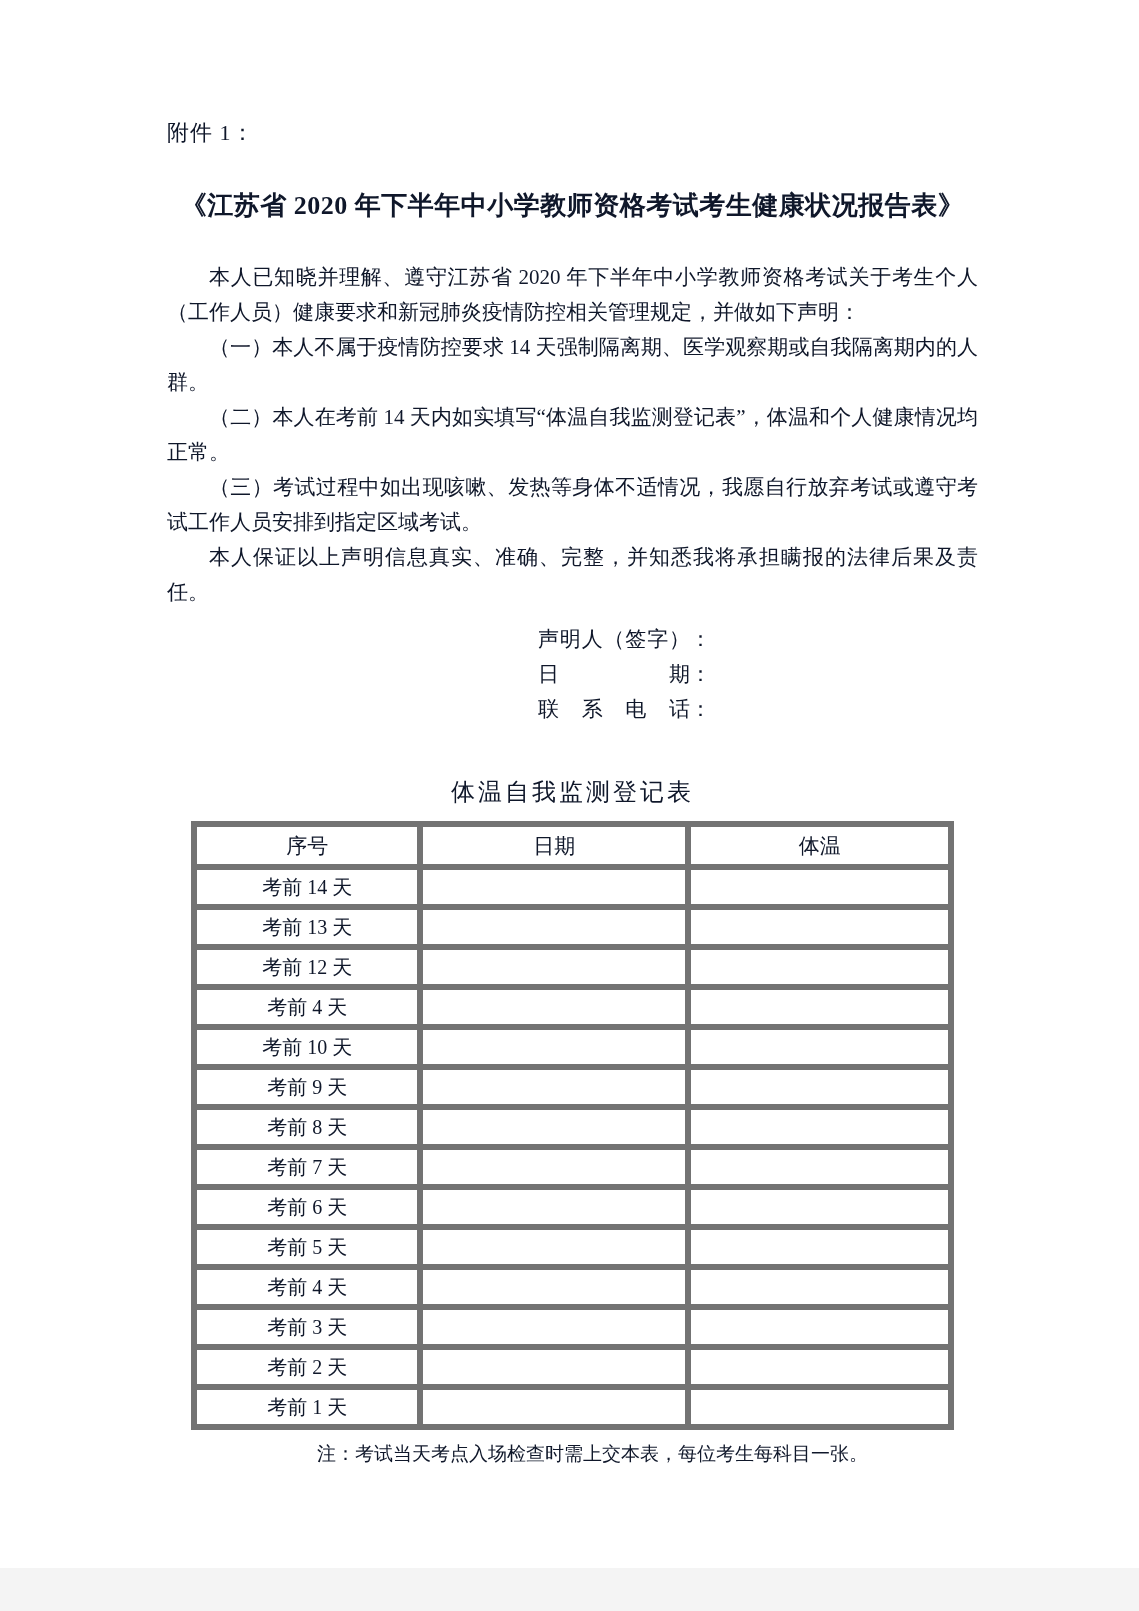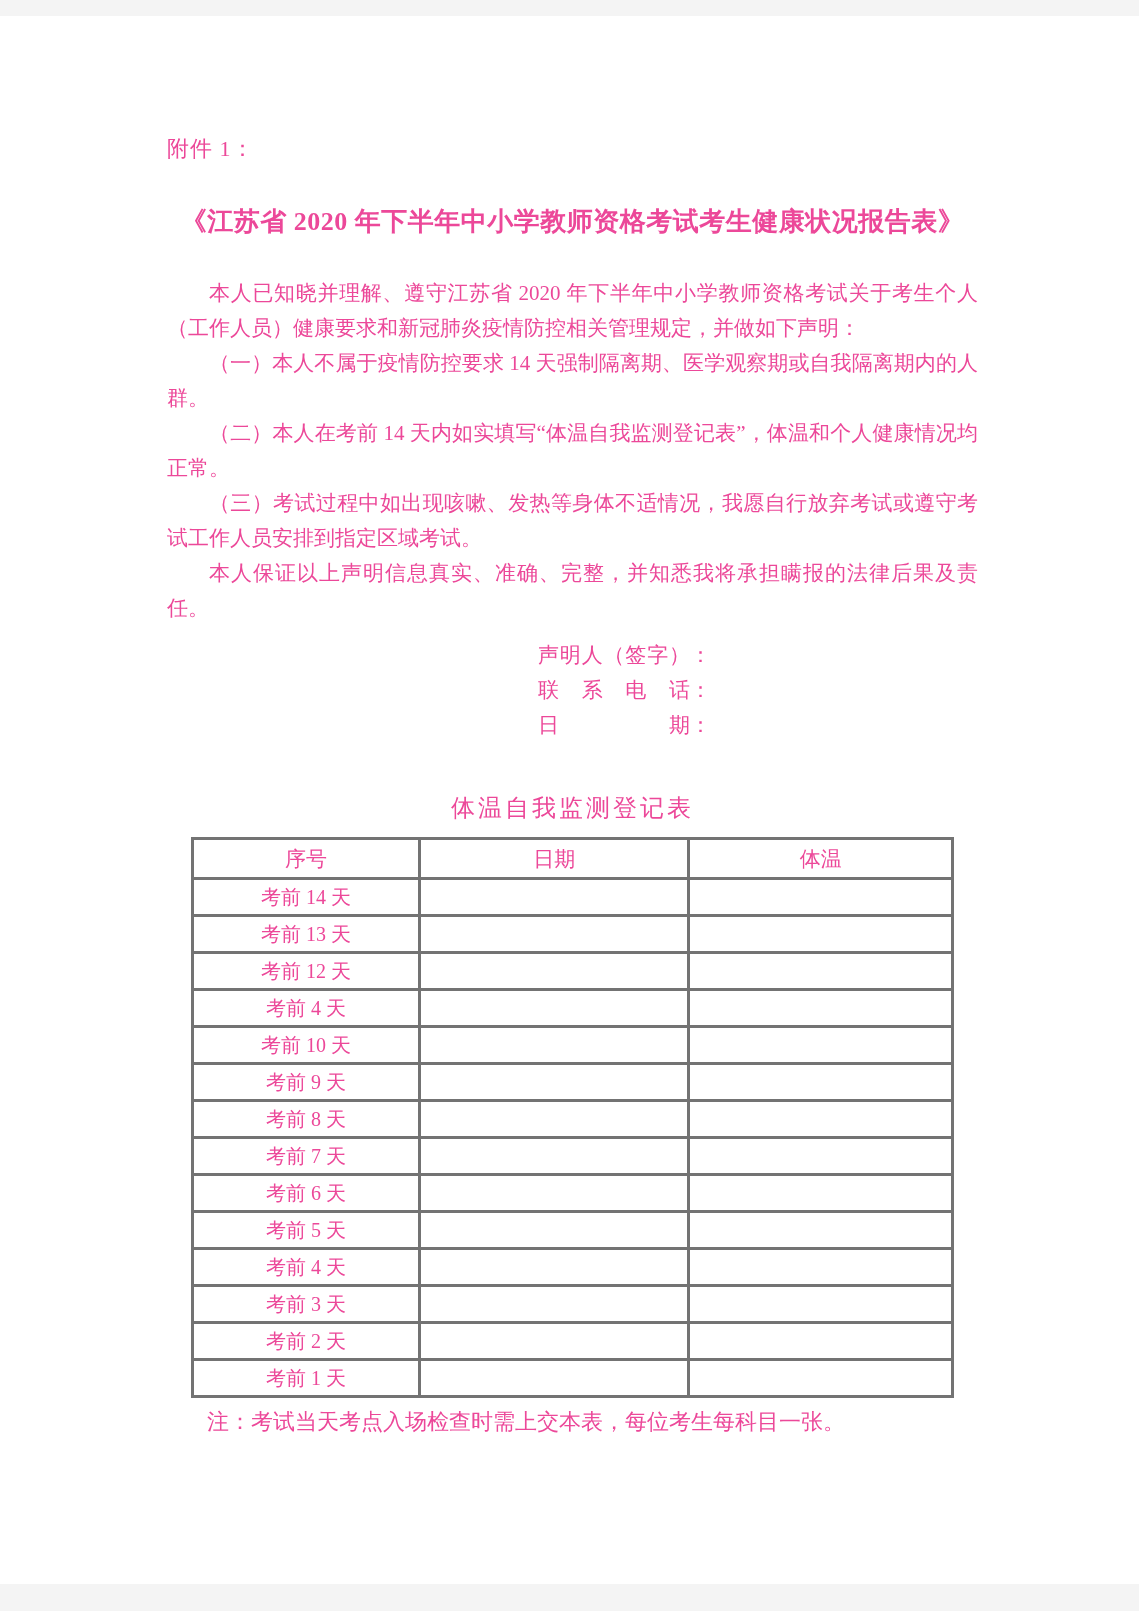--- a/index.html
+++ b/index.html
@@ -4,25 +4,25 @@
 <style>
   html, body {
     margin: 0;
     padding: 0;
     background: #f4f4f4;
   }
   .page {
     position: relative;
     width: 1139px;
     height: 1568px;
-    margin: 16px auto;
+    margin: 0 auto;
     background: #ffffff;
     box-sizing: border-box;
     padding: 118px 161px 0 167px;
-    color: #ec4899;
+    color: #0f172a;
     font-family: "Liberation Serif", "DejaVu Serif", serif;
     overflow: hidden;
   }
   .attachment-label {
     font-size: 22px;
     line-height: 30px;
     letter-spacing: 1px;
   }
   .doc-title {
     margin-top: 40px;
@@ -65,43 +65,44 @@
     text-align: center;
     letter-spacing: 3px;
   }
   table.monitor-table {
     width: 763px;
     margin: 14px auto 0 auto;
     border-collapse: collapse;
     table-layout: fixed;
   }
   .monitor-table th, .monitor-table td {
-    border: 3px solid #737373;
+    border: 6px solid #737373;
     padding: 0;
     text-align: center;
     vertical-align: middle;
     font-weight: normal;
   }
   .monitor-table th {
     height: 37px;
     font-size: 21px;
   }
   .monitor-table td {
     height: 34px;
     font-size: 20px;
     text-align: center;
   }
   .monitor-table col.c1 { width: 29.9%; }
   .monitor-table col.c2 { width: 35.4%; }
   .monitor-table col.c3 { width: 34.7%; }
   .table-note {
     margin-top: 8px;
     margin-left: 40px;
-    font-size: 22px;
+    font-size: 19px;
     line-height: 32px;
+    text-align: center;
   }
 </style>
 </head>
 <body>
 
 <div class="page">
 
   <div class="attachment-label">附件 1：</div>
 
   <div class="doc-title">《江苏省 2020 年下半年中小学教师资格考试考生健康状况报告表》</div>
@@ -109,22 +110,22 @@
   <div class="body-text">
     <p>本人已知晓并理解、遵守江苏省 2020 年下半年中小学教师资格考试关于考生个人（工作人员）健康要求和新冠肺炎疫情防控相关管理规定，并做如下声明：</p>
     <p>（一）本人不属于疫情防控要求 14 天强制隔离期、医学观察期或自我隔离期内的人群。</p>
     <p>（二）本人在考前 14 天内如实填写“体温自我监测登记表”，体温和个人健康情况均正常。</p>
     <p>（三）考试过程中如出现咳嗽、发热等身体不适情况，我愿自行放弃考试或遵守考试工作人员安排到指定区域考试。</p>
     <p>本人保证以上声明信息真实、准确、完整，并知悉我将承担瞒报的法律后果及责任。</p>
   </div>
 
   <div class="signature-block">
     <div class="sig-line"><span class="sig-label">声明人（签字）</span><span class="sig-colon">：</span></div>
+    <div class="sig-line"><span class="sig-label">日期</span><span class="sig-colon">：</span></div>
     <div class="sig-line"><span class="sig-label">联系电话</span><span class="sig-colon">：</span></div>
-    <div class="sig-line"><span class="sig-label">日期</span><span class="sig-colon">：</span></div>
   </div>
 
   <div class="table-title">体温自我监测登记表</div>
 
   <table class="monitor-table">
     <colgroup>
         <col class="c1">
         <col class="c2">
         <col class="c3">
       </colgroup>

